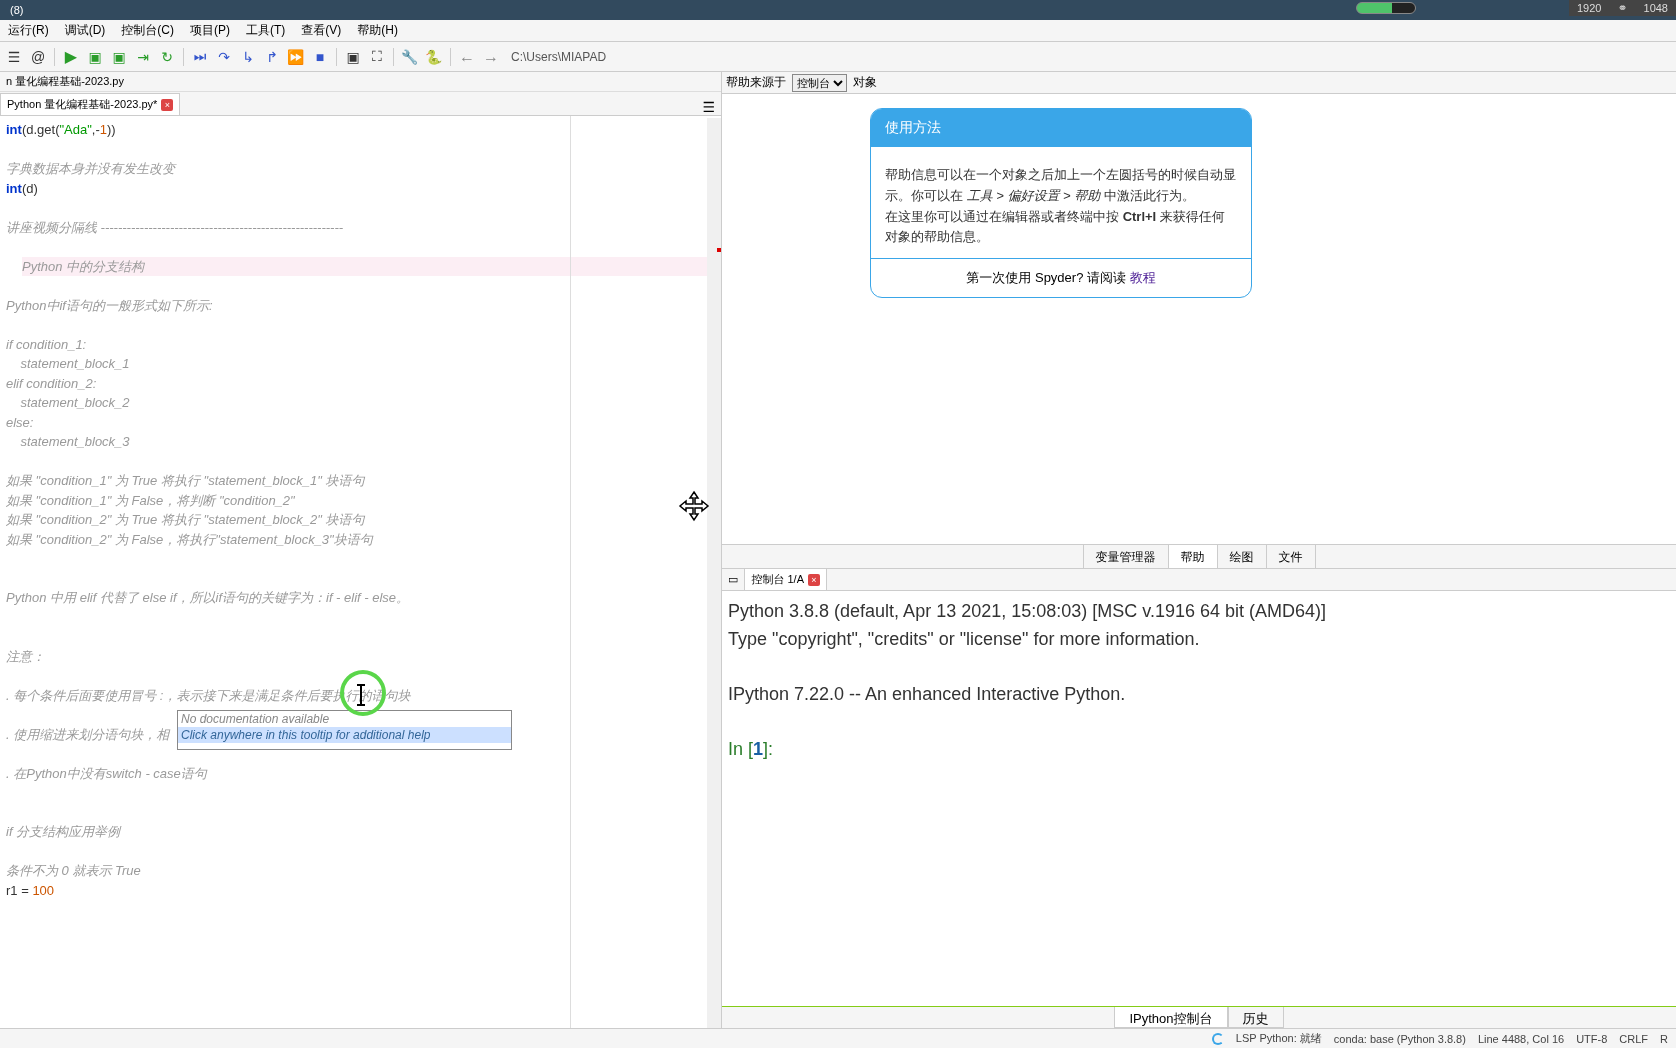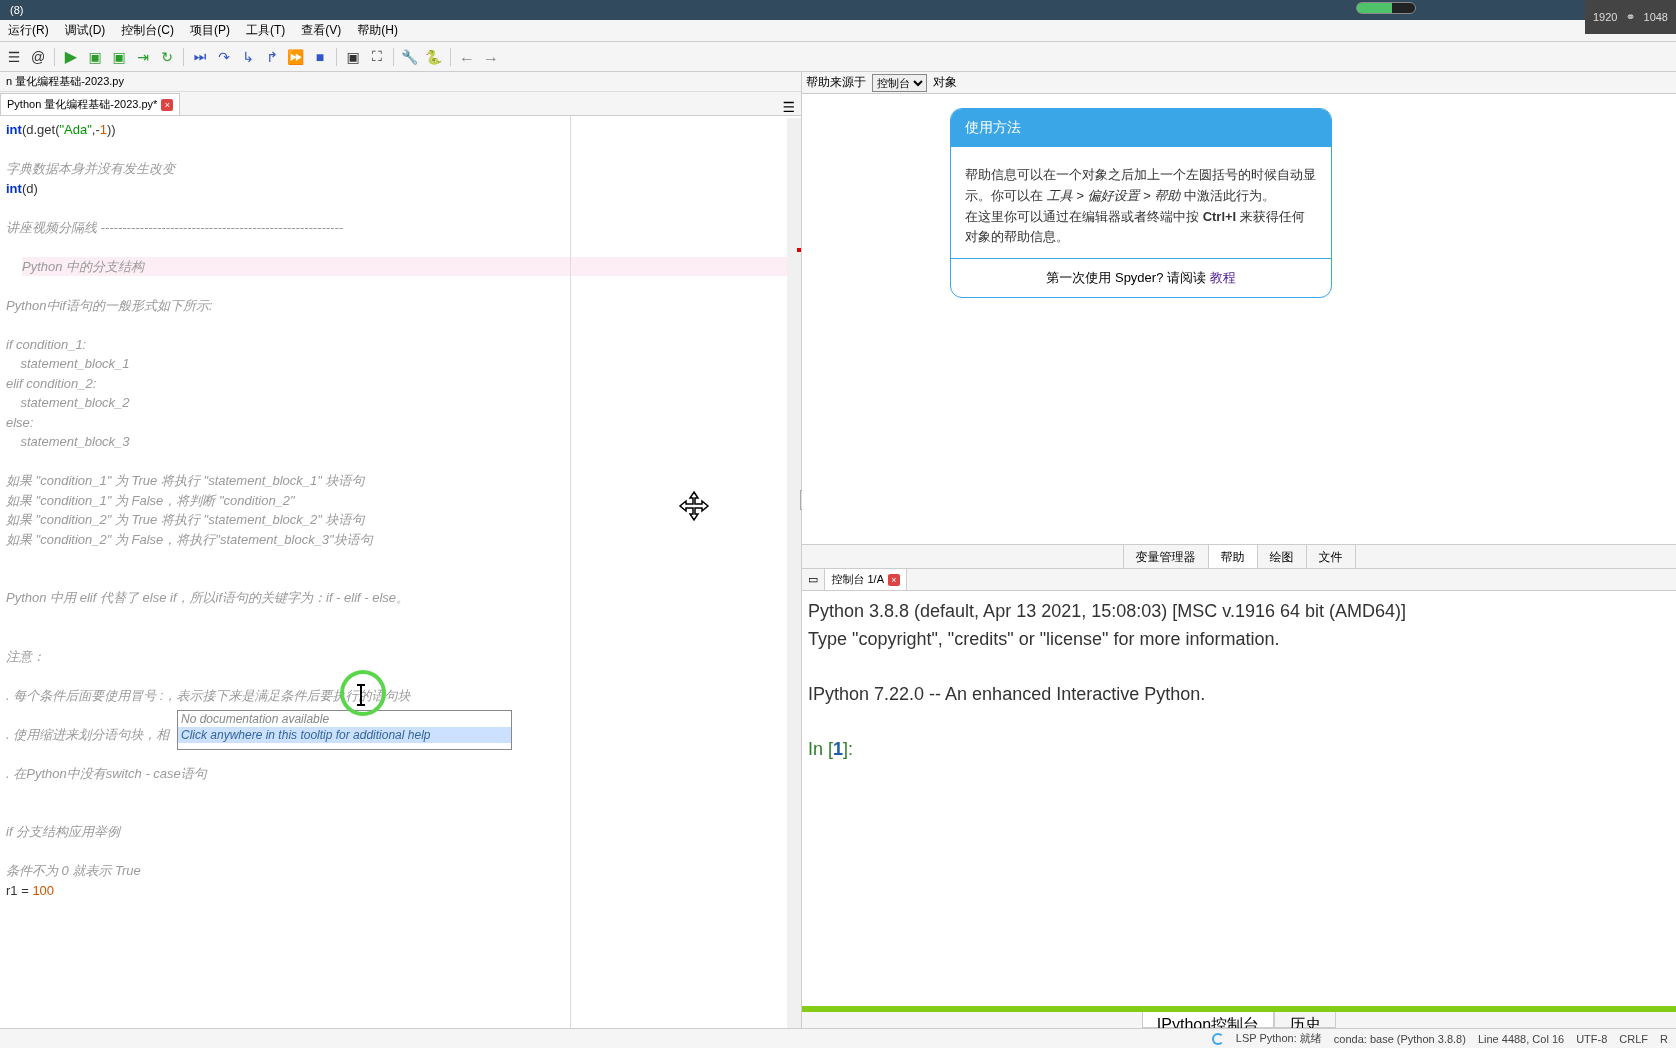--- a/index.html
+++ b/index.html
@@ -1,41 +1,41 @@
 <!DOCTYPE html>
 <html><head>
 <meta charset="utf-8">
 <style>
 * { margin: 0; padding: 0; box-sizing: border-box; font-family: "Microsoft YaHei", sans-serif; }
 body { width: 1676px; height: 1048px; background: #fff; overflow: hidden; position: relative; }
 
 
 .titlebar { height: 20px; background: #324a5e; display: flex; align-items: center; padding: 0 10px; color: #fff; font-size: 11px; position: relative; }
 .titlebar-gauge { position: absolute; right: 260px; top: 2px; width: 60px; height: 12px; border: 1px solid #888; border-radius: 6px; background: linear-gradient(to right, #4fc36a 0%, #4fc36a 60%, #222 60%, #222 100%); }
-.titlebar-stats { position: absolute; right: 0; top: 0; background: #444; height: 34px; display: flex; align-items: center; padding: 0 8px; gap: 8px; font-size: 11px; color: #ddd; }
+.titlebar-stats { position: absolute; right: 0; top: 0; background: #444; height: 16px; display: flex; align-items: center; padding: 0 8px; gap: 16px; font-size: 11px; color: #ddd; }
 .titlebar-link { font-size: 12px; }
 
 
 .menubar { height: 22px; display: flex; align-items: center; background: #f5f5f5; border-bottom: 1px solid #ccc; font-size: 12px; }
 .menubar span { padding: 0 8px; }
 
 
 .toolbar { height: 30px; display: flex; align-items: center; gap: 4px; background: #f5f5f5; border-bottom: 1px solid #ccc; padding: 0 4px; }
 .tb-btn { width: 20px; height: 20px; display: flex; align-items: center; justify-content: center; font-size: 14px; color: #333; }
 .tb-sep { width: 1px; height: 18px; background: #ccc; margin: 0 2px; }
 .tb-run { color: #2a9d2a; font-size: 16px; }
 .tb-stop { color: #3355cc; }
 .tb-arrow { color: #888; font-size: 16px; }
 .toolbar-path { margin-left: 6px; font-size: 12px; color: #555; flex: 1; }
 
 
 .main { display: flex; height: calc(100% - 92px); }
 
 
-.editor-pane { width: 802px; display: flex; flex-direction: column; border-right: 1px solid #ccc; position: relative; }
+.editor-pane { width: 722px; display: flex; flex-direction: column; border-right: 1px solid #ccc; position: relative; }
 .editor-filebar { height: 20px; font-size: 11px; padding: 2px 6px; background: #f5f5f5; border-bottom: 1px solid #ddd; }
 .editor-tabs { height: 24px; display: flex; align-items: flex-end; background: #f5f5f5; border-bottom: 1px solid #ccc; }
 .editor-tab { height: 22px; padding: 3px 6px; font-size: 11px; background: #fff; border: 1px solid #ccc; border-bottom: none; display: flex; align-items: center; gap: 4px; }
 .tab-close { width: 12px; height: 12px; background: #d44; color: #fff; font-size: 9px; display: flex; align-items: center; justify-content: center; border-radius: 2px; }
 .editor-hamburger { margin-left: auto; padding: 0 6px; font-size: 14px; }
 
 .code-area { flex: 1; overflow: hidden; position: relative; font-family: Consolas, monospace; font-size: 13px; line-height: 1.5; padding: 4px 6px; }
 .code-line { white-space: pre; color: #333; }
 .comment { color: #9a9a9a; font-style: italic; }
 .kw { color: #0033cc; font-weight: bold; }
@@ -87,21 +87,21 @@
 
 
 .console-wrap { height: 460px; display: flex; flex-direction: column; border-top: 1px solid #ccc; }
 .console-tabs { height: 22px; display: flex; align-items: center; font-size: 11px; background: #f5f5f5; border-bottom: 1px solid #ccc; }
 .console-tabs .icon-l { padding: 0 6px; }
 .console-tab { padding: 3px 6px; border: 1px solid #ccc; background: #fff; display: flex; gap: 4px; align-items: center; }
 .console-body { flex: 1; font-family: Consolas, monospace; font-size: 18px; padding: 6px; color: #333; line-height: 1.5; white-space: pre; }
 .console-body .prompt { color: #2a7d2a; }
 .console-body .num-b { color: #1a5fa3; font-weight: bold; }
 
-.console-bottom-tabs { height: 22px; display: flex; justify-content: center; background: #f5f5f5; border-top: 6px solid #84cc16; font-size: 16px; }
+.console-bottom-tabs { height: 22px; display: flex; justify-content: center; background: #f5f5f5; border-top: 1px solid #84cc16; font-size: 13px; }
 .console-bottom-tabs span { padding: 3px 14px; border: 1px solid #ccc; border-top: none; }
 
 
 .statusbar { position: absolute; bottom: 0; left: 0; right: 0; height: 20px; background: #f5f5f5; border-top: 1px solid #ccc; display: flex; align-items: center; justify-content: flex-end; font-size: 11px; gap: 12px; padding: 0 8px; color: #444; }
 .statusbar span { white-space: nowrap; }
 
 .sb-spinner { width: 12px; height: 12px; border: 2px solid #3aa6e8; border-right-color: transparent; border-radius: 50%; }
 
 
 .splitter-h { position: absolute; left: 800px; top: 490px; width: 8px; height: 20px; background: #e0e0e0; border: 1px solid #aaa; }
@@ -147,20 +147,21 @@
   <div class="tb-btn tb-stop">■</div>
   <div class="tb-sep"></div>
   <div class="tb-btn">▣</div>
   <div class="tb-btn">⛶</div>
   <div class="tb-sep"></div>
   <div class="tb-btn">🔧</div>
   <div class="tb-btn" style="color:#3776ab">🐍</div>
   <div class="tb-sep"></div>
   <div class="tb-btn tb-arrow">←</div>
   <div class="tb-btn tb-arrow">→</div>
+  <div class="toolbar-path">C:\Users\MIAPAD</div>
 </div>
 
 <div class="main">
 
   <div class="editor-pane">
     <div class="editor-filebar">n 量化编程基础-2023.py</div>
     <div class="editor-tabs">
       <div class="editor-tab">
         <span>Python 量化编程基础-2023.py*</span>
         <span class="tab-close">×</span>

